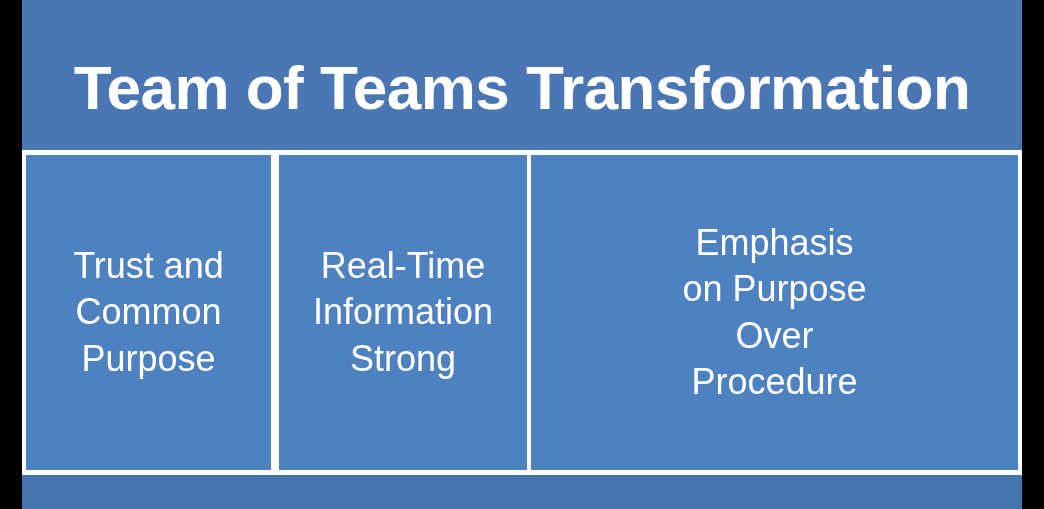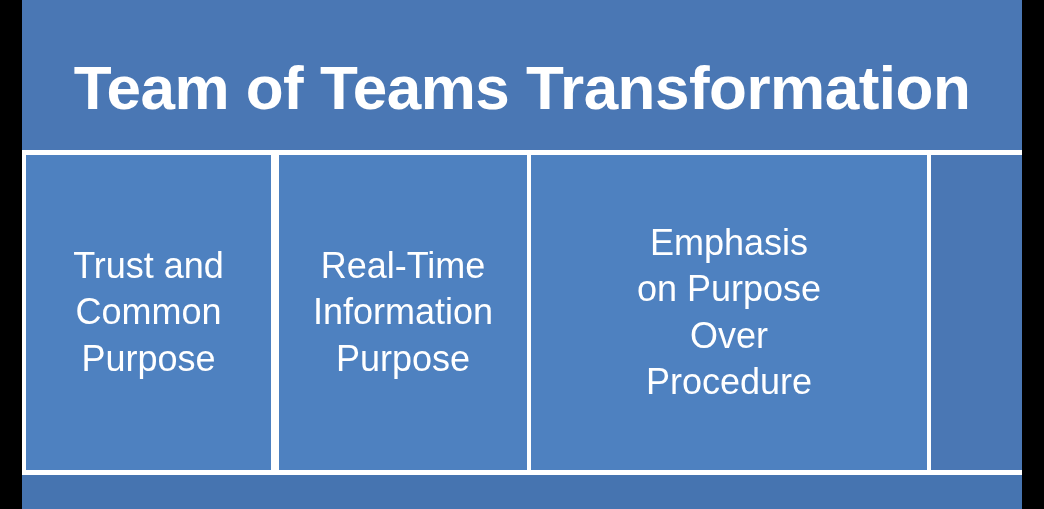--- a/index.html
+++ b/index.html
@@ -64,21 +64,21 @@
     width: 1000px;
     height: 5px;
     background: #ffffff;
   }
 
   
   .card-row {
     position: absolute;
     left: 22px;
     top: 155px;
-    width: 909px;
+    width: 1000px;
     height: 315px;
     display: flex;
     background: #ffffff; 
   }
   .card-edge {
     flex: 0 0 4px;
     background: #ffffff;
   }
   .card {
     background: #4e81c0;
@@ -145,21 +145,21 @@
     </div>
 
     <div class="card-edge"></div>
 
 
     <div class="card-edge"></div>
 
     <div class="card card-3">
       <div class="card-label">Real-Time
 Information
-Purpose</div>
+Strong</div>
     </div>
 
     <div class="card-edge"></div>
 
     <div class="card card-4">
       <div class="card-label">Emphasis
 on Purpose
 Over
 Procedure</div>
     </div>

